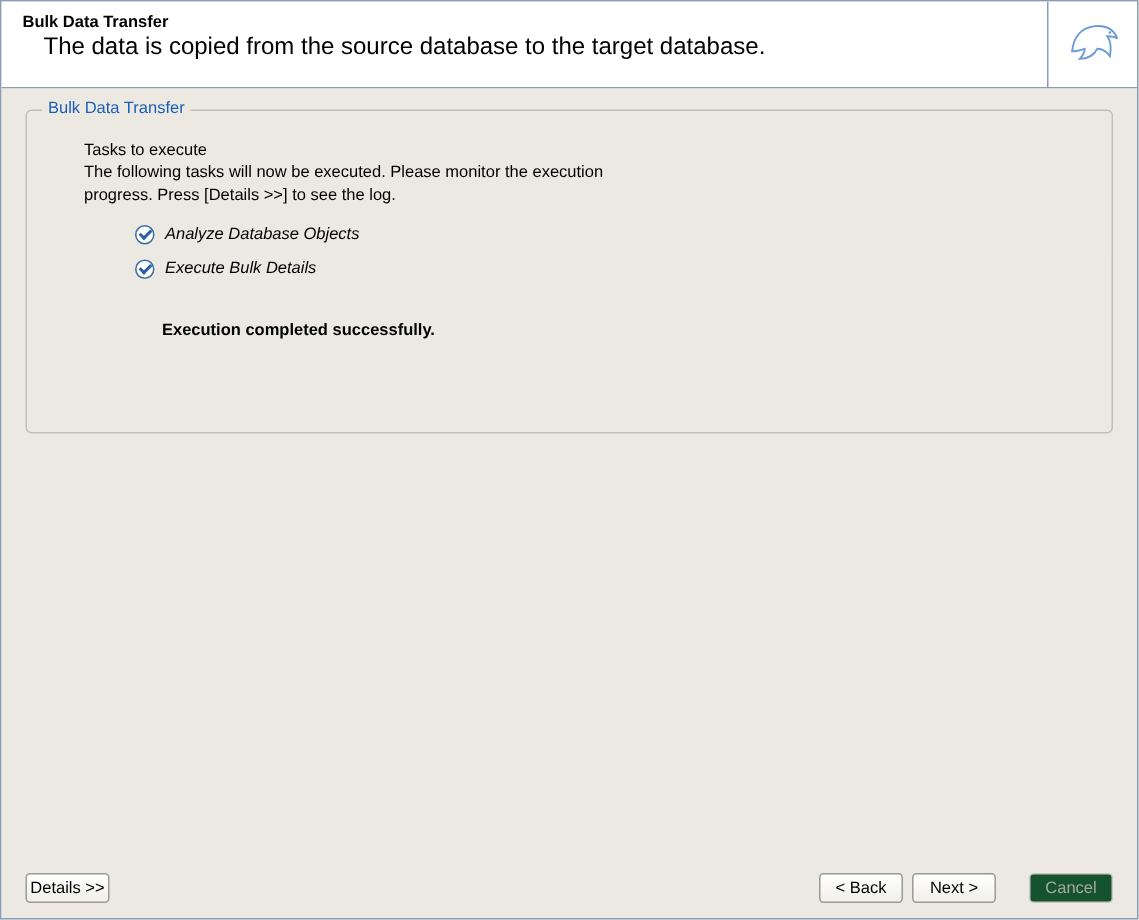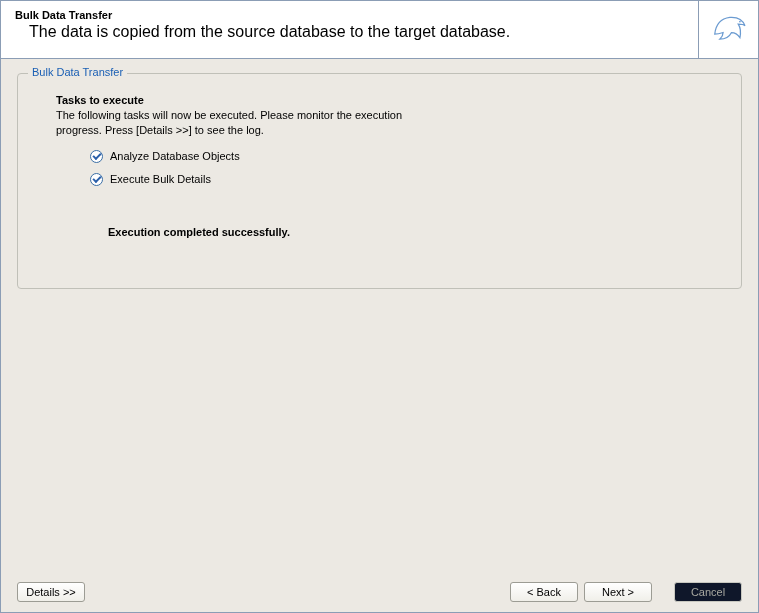--- a/index.html
+++ b/index.html
@@ -63,21 +63,21 @@
       left: 10px;
       background: #ece9e3;
       padding: 0 4px;
       color: #1a5fb4;
       font-size: 11px;
     }
     .tasks-section {
       padding-left: 14px;
     }
     .tasks-title {
-      font-weight: bold;
+      font-weight: normal;
       font-size: 11px;
       margin-bottom: 2px;
     }
     .tasks-desc {
       font-size: 11px;
       line-height: 1.35;
       max-width: 360px;
       margin-bottom: 12px;
     }
     .task-item {
@@ -102,26 +102,27 @@
       left: 2px;
       top: 2px;
       width: 6px;
       height: 3px;
       border-left: 2px solid #2a5faa;
       border-bottom: 2px solid #2a5faa;
       transform: rotate(-45deg);
     }
     .task-label {
       font-size: 11px;
+      font-style: italic;
     }
     .completion-msg {
       font-weight: bold;
       font-size: 11px;
       margin-left: 52px;
-      margin-top: 40px;
+      margin-top: 28px;
     }
     .footer {
       background: #ece9e3;
       height: 40px;
       padding: 0 16px;
       display: flex;
       align-items: center;
       justify-content: space-between;
     }
     .footer-right {
@@ -129,29 +130,29 @@
       gap: 6px;
       align-items: center;
     }
     .btn {
       font-family: Tahoma, Arial, sans-serif;
       font-size: 11px;
       background: linear-gradient(to bottom, #ffffff, #f0efe9);
       border: 1px solid #9c9c94;
       border-radius: 3px;
       padding: 3px 0;
-      width: 68px;
+      width: 56px;
       text-align: center;
       cursor: pointer;
       color: #000;
     }
     .btn-disabled {
       color: #a8a8a0;
       border-color: #c8c8c0;
-      background: #0f172a;
+      background: #14532d;
       cursor: default;
     }
     .btn-cancel-wrap {
       margin-left: 16px;
     }
     .dolphin-svg {
       width: 42px;
       height: 42px;
     }
   </style>

